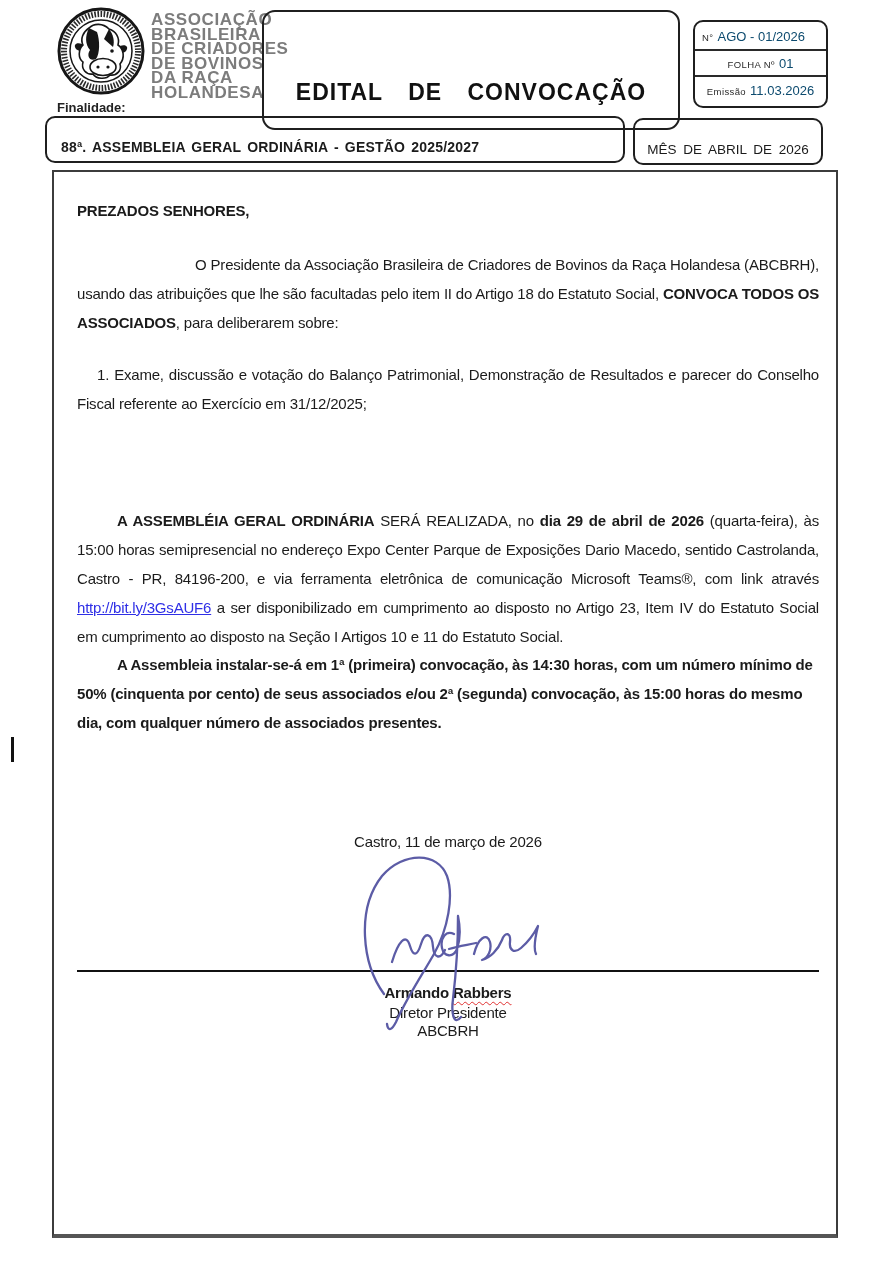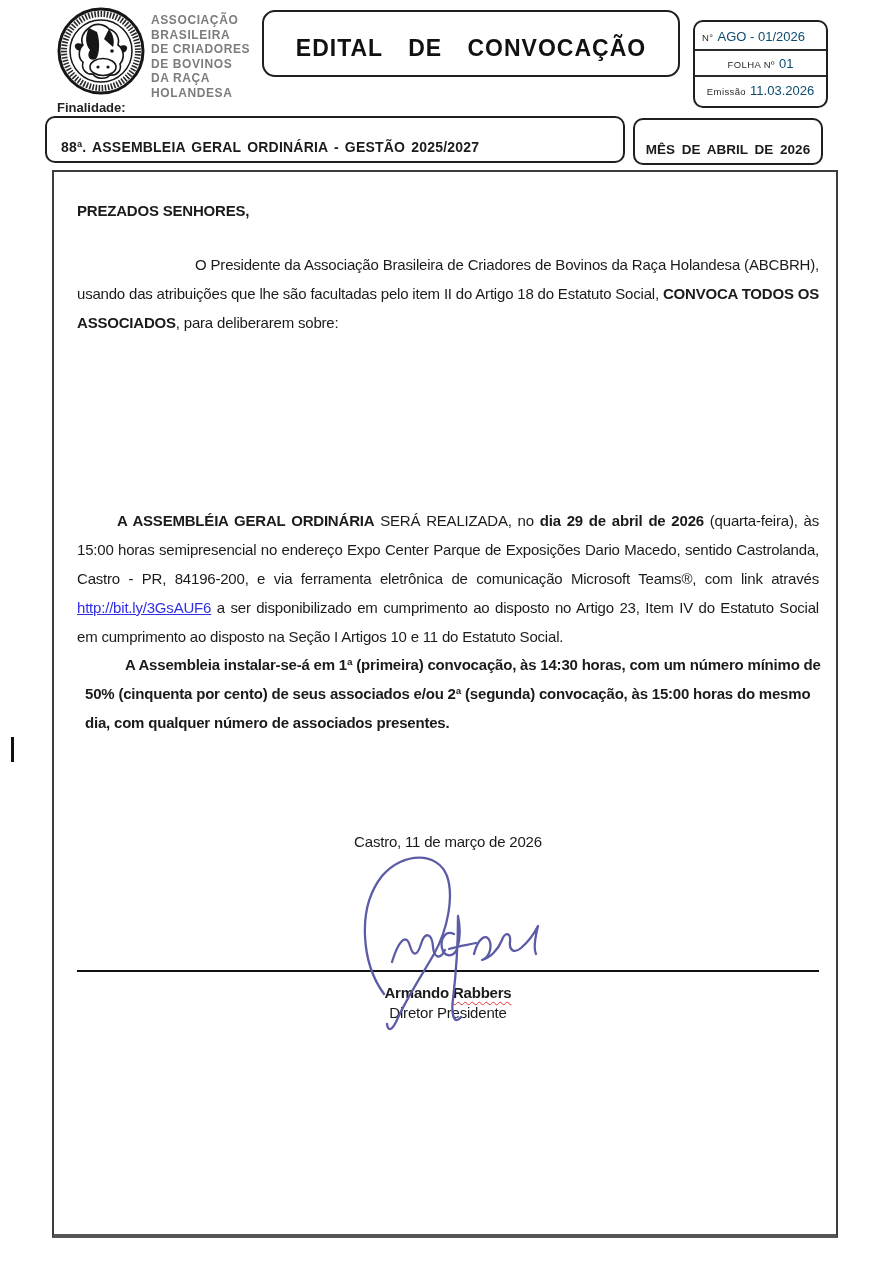--- a/index.html
+++ b/index.html
@@ -1,54 +1,54 @@
 <!DOCTYPE html>
 <html lang="pt"><head>
 <meta charset="utf-8">
 <style>
   html,body{margin:0;padding:0;background:#fff;}
   .page{position:relative;width:870px;height:1272px;background:#fff;overflow:hidden;
         font-family:"Liberation Sans",sans-serif;color:#1b1b1b;}
   
   .logo{position:absolute;left:56px;top:6px;width:90px;height:90px;}
-  .org-name{position:absolute;left:151px;top:13px;font-size:12px;line-height:14.6px;
+  .org-name{position:absolute;left:151px;top:13px;font-size:17px;line-height:14.6px;
             color:#7c7c7c;letter-spacing:.6px;font-weight:bold;}
-  .title-box{position:absolute;left:262px;top:10px;width:418px;height:67px;
+  .title-box{position:absolute;left:262px;top:10px;width:418px;height:120px;
              border:2.5px solid #1f1f1f;border-radius:13px;display:flex;
-             align-items:flex-end;justify-content:center;box-sizing:border-box;padding-bottom:13px;}
+             align-items:flex-end;justify-content:center;box-sizing:border-box;padding-bottom:22px;}
   .title-box .t{font-size:23px;font-weight:bold;letter-spacing:1px;word-spacing:18px;color:#111;}
   .num-box{position:absolute;left:693px;top:20px;width:135px;height:88px;
            border:2.5px solid #1f1f1f;border-radius:10px;box-sizing:border-box;overflow:hidden;}
   .num-row{display:flex;align-items:baseline;gap:4px;box-sizing:border-box;padding:0 7px;}
   .nr1{height:29px;border-bottom:2px solid #2a2a2a;padding-top:7px;}
   .nr2{height:26px;border-bottom:2px solid #2a2a2a;justify-content:center;padding-top:5px;}
   .nr3{height:28px;justify-content:center;padding-top:6px;}
   .sm{font-size:9.5px;letter-spacing:.4px;color:#2a2a2a;}
   .bg{font-size:13px;font-weight:normal;color:#0c4a6e;white-space:nowrap;}
   .finalidade{position:absolute;left:57px;top:100px;font-size:13px;font-weight:600;
               color:#222;}
   .subject-box{position:absolute;left:45px;top:116px;width:580px;height:47px;
                border:2.5px solid #1f1f1f;border-radius:10px;box-sizing:border-box;
                display:flex;align-items:flex-end;padding:0 0 6px 14px;}
   .subject-box .t{font-size:14px;font-weight:bold;letter-spacing:.2px;word-spacing:2px;}
   .month-box{position:absolute;left:633px;top:118px;width:190px;height:47px;
              border:2.5px solid #1f1f1f;border-radius:10px;box-sizing:border-box;
              display:flex;align-items:flex-end;justify-content:center;padding-bottom:6px;}
-  .month-box .t{font-size:13.5px;font-weight:bold;word-spacing:3px;margin-top:36px;}
+  .month-box .t{font-size:13.5px;font-weight:normal;word-spacing:3px;margin-top:36px;}
   
   .body-box{position:absolute;left:52px;top:170px;width:786px;height:1068px;
             border:2px solid #3c3c3c;border-bottom:4px solid #555;box-sizing:border-box;}
   .body-box>div{position:absolute;left:23px;width:742px;font-size:15px;
                 line-height:29px;letter-spacing:-.2px;}
   .greeting{top:24px;font-weight:bold;font-size:15.5px;}
   .para1{top:78px;text-align:justify;text-indent:118px;}
   .item1{top:188px;text-align:justify;text-indent:20px;}
   .item2{top:274px;text-indent:20px;}
   .para2{top:334px;text-align:justify;text-indent:40px;}
-  .para3{top:478px;font-weight:bold;text-indent:40px;line-height:28.5px;margin-left:8px;}
+  .para3{top:478px;font-weight:bold;text-indent:40px;line-height:28.5px;}
   .dateline{top:655px;text-align:center;font-size:15px;}
   .b{font-weight:bold;}
   a.doclink{color:#2f2fe6;text-decoration:underline;}
   .sig-svg{position:absolute;left:300px;top:682px;width:200px;height:185px;z-index:3;}
   .sig-line{position:absolute;left:235px;top:798px;width:294px;border-top:2px solid #111;}
   .sig-name{top:806px;text-align:center;font-weight:bold;font-size:15.5px;line-height:18px;z-index:2;}
   .sig-name .misspell{text-decoration:underline wavy #e03131 1px;text-underline-offset:3px;}
   .sig-role{top:826px;text-align:center;font-size:14px;line-height:18px;}
   .sig-org{top:844px;text-align:center;font-size:14px;line-height:18px;}
   .cursor-mark{position:absolute;left:11px;top:737px;width:3px;height:25px;background:#111;}
@@ -113,20 +113,21 @@
   <div class="month-box">
     <span class="t">MÊS DE ABRIL DE 2026</span>
   </div>
 
   <div class="body-box">
 
     <div class="greeting">PREZADOS SENHORES,</div>
 
     <div class="para1"><span>O Presidente da Associação Brasileira de Criadores de Bovinos da Raça Holandesa (ABCBRH), usando das atribuições que lhe são facultadas pelo item II do Artigo 18 do Estatuto Social, </span><span class="b">CONVOCA TODOS OS ASSOCIADOS</span><span>, para deliberarem sobre:</span></div>
 
+    <div class="item1"><span>1.</span> <span>Exame, discussão e votação do Balanço Patrimonial, Demonstração de Resultados e parecer do Conselho Fiscal referente ao Exercício em 31/12/2025;</span></div>
 
 
     <div class="para2"><span class="b">A ASSEMBLÉIA GERAL ORDINÁRIA</span><span> SERÁ REALIZADA, no </span><span class="b">dia 29 de abril de 2026</span><span> (quarta-feira), às 15:00 horas semipresencial no endereço Expo Center Parque de Exposições Dario Macedo, sentido Castrolanda, Castro - PR, 84196-200, e via ferramenta eletrônica de comunicação Microsoft Teams®, com link através </span><a href="#" class="doclink">http://bit.ly/3GsAUF6</a><span> a ser disponibilizado em cumprimento ao disposto no Artigo 23, Item IV do Estatuto Social em cumprimento ao disposto na Seção I Artigos 10 e 11 do Estatuto Social.</span></div>
 
     <div class="para3">A Assembleia instalar-se-á em 1ª (primeira) convocação, às 14:30 horas, com um número mínimo de 50% (cinquenta por cento) de seus associados e/ou 2ª (segunda) convocação, às 15:00 horas do mesmo dia, com qualquer número de associados presentes.</div>
 
     <div class="dateline">Castro, 11 de março de 2026</div>
 
     <svg class="sig-svg" viewBox="0 0 200 185" xmlns="http://www.w3.org/2000/svg">
       <g fill="none" stroke="#5c5ca6" stroke-width="2.3" stroke-linecap="round" stroke-linejoin="round">
@@ -137,18 +138,19 @@
         <path d="M120 100 C124 84 133 78 136 88 C138 96 134 104 128 106 C136 104 144 96 148 86 C151 78 157 78 156 88 C155 96 160 100 167 94 C174 88 180 80 184 72 C181 84 179 94 182 100"></path>
       </g>
     </svg>
 
     <div class="sig-line"></div>
 
     <div class="sig-name"><span>Armando </span><span class="misspell">Rabbers</span></div>
 
     <div class="sig-role">Diretor Presidente</div>
 
+    <div class="sig-org">ABCBRH</div>
 
   </div>
 
   <div class="cursor-mark"></div>
 
 </div>
 
 </body></html>

